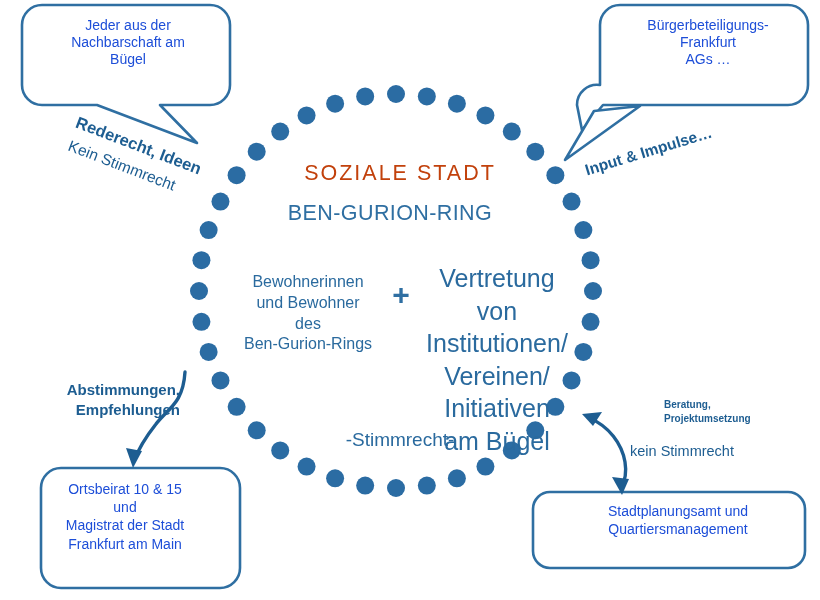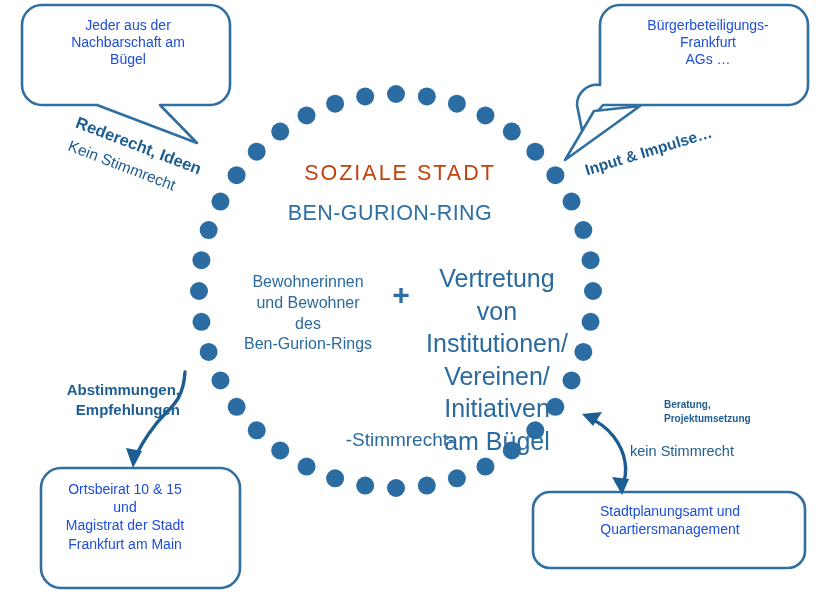--- a/index.html
+++ b/index.html
@@ -38,21 +38,21 @@
 
   
   .bubble-text {
     font-size: 14px;
     color: #1d4ed8;
     text-align: center;
   }
   #bubble-tl-text { left: 30px; top: 17px; width: 196px; }
   #bubble-tr-text { left: 608px; top: 17px; width: 200px; }
   #box-bl-text   { left: 42px;  top: 480px; width: 166px; line-height: 1.30; }
-  #box-br-text   { left: 536px; top: 502px; width: 268px; line-height: 1.30; }
+  #box-br-text   { left: 536px; top: 502px; width: 268px; line-height: 1.30; padding-left: 8px; }
 
   
   #title-main {
     left: 270px; top: 124px; width: 260px;
     font-size: 38px; font-weight: bold; letter-spacing: 2.2px;
     color: #2f6fa2;
   }
   #title-sub1 {
     left: 270px; top: 160px; width: 260px;
     font-size: 21.5px; letter-spacing: 2.0px; color: #c2410c;

